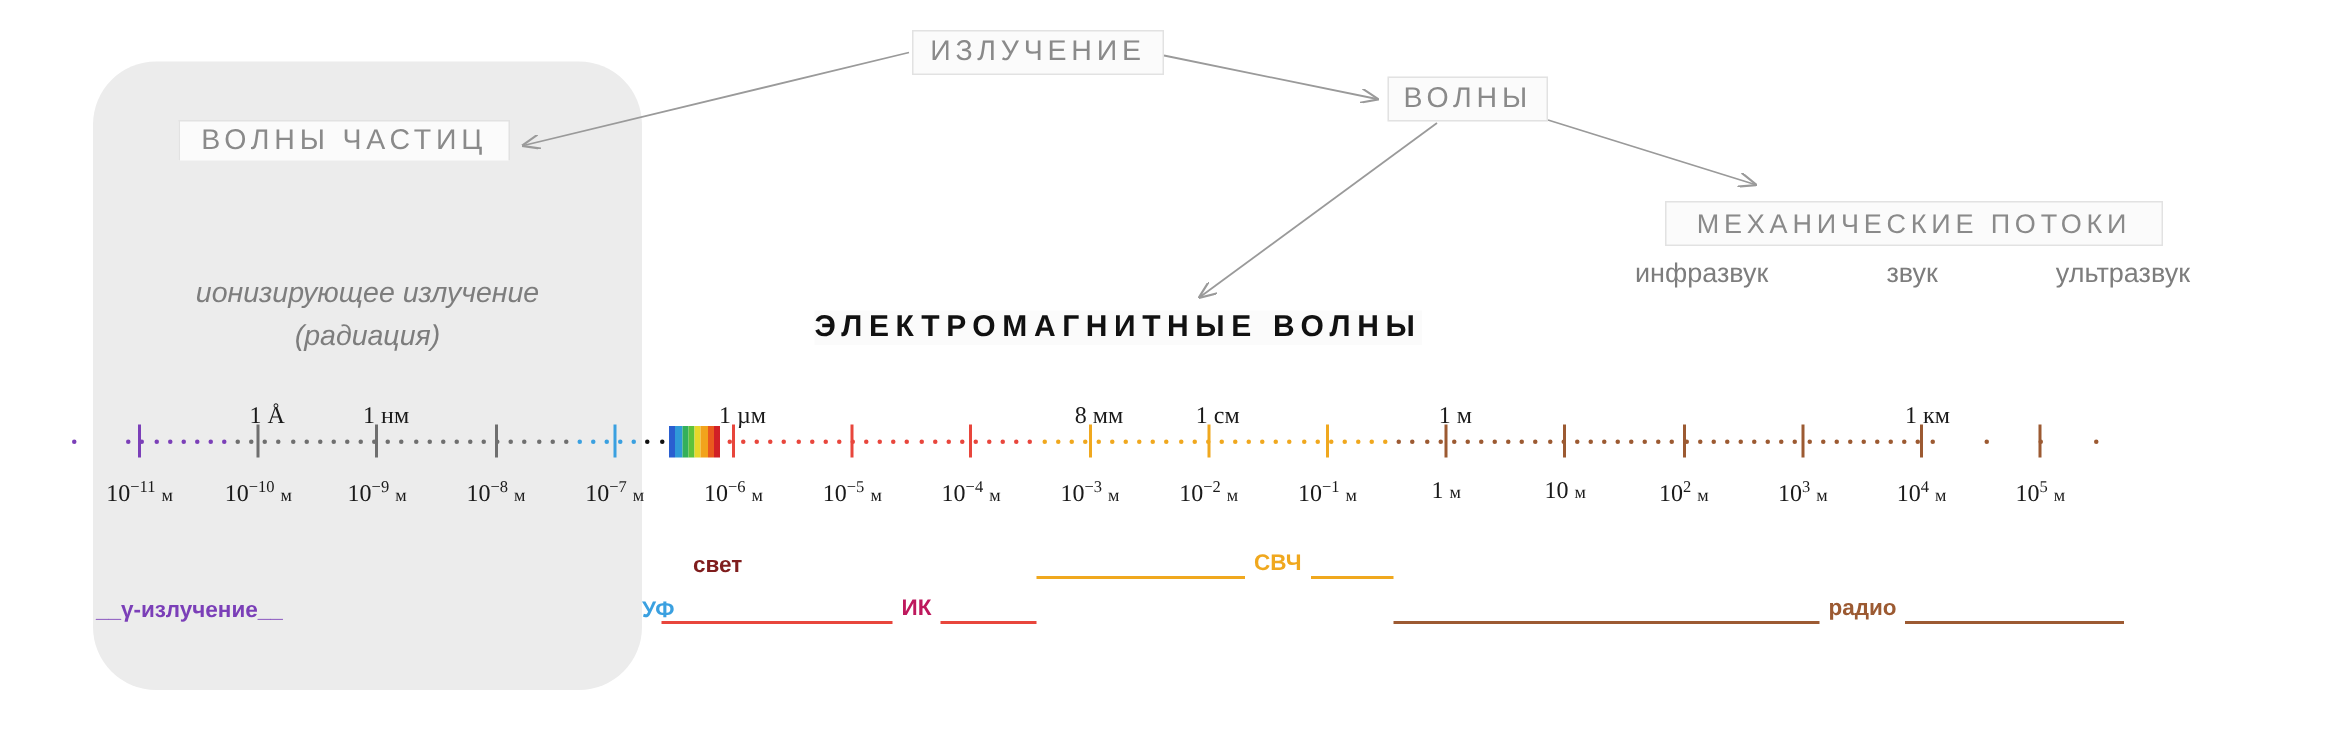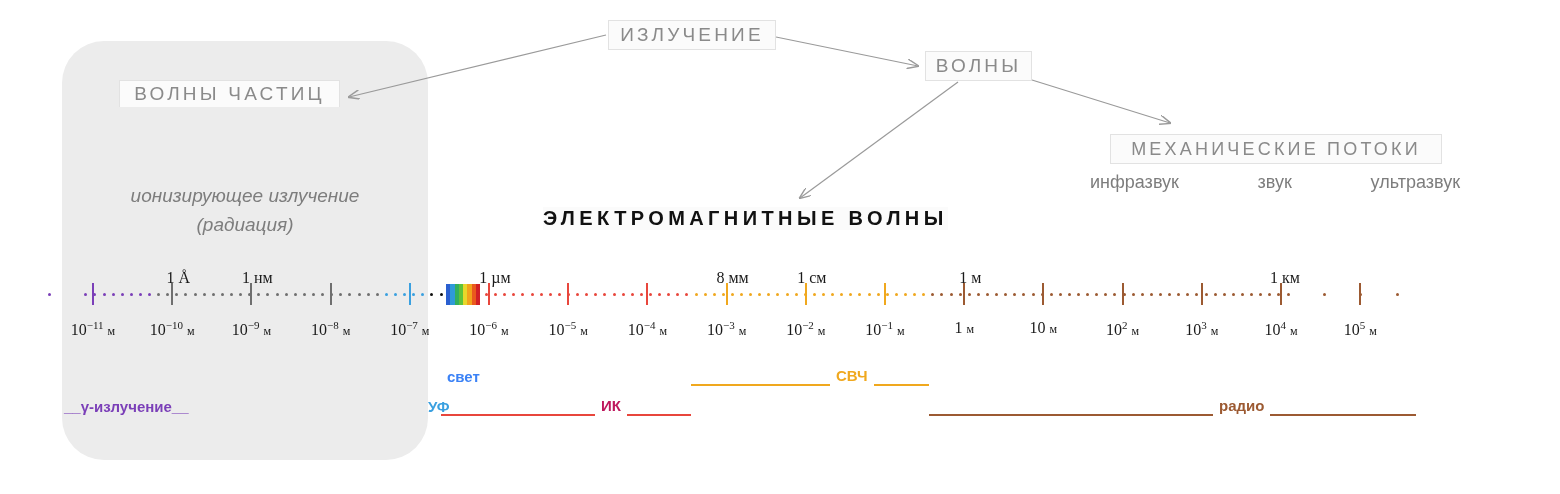--- a/index.html
+++ b/index.html
@@ -82,21 +82,21 @@
     display:flex;
   }
   #visible i{flex:1 1 auto;display:block;height:100%;}
 
   
   .band{position:absolute;white-space:nowrap;font-size:15px;font-weight:bold;}
   .rule{position:absolute;height:2px;}
 
   #lbl-gamma{left:64px;top:398px;color:#7b3fb8;}
   #lbl-xray{left:180px;top:368px;color:#6f6f6f;font-weight:normal;font-size:15px;}
-  #lbl-light{left:447px;top:368px;color:#3b82f6;}
+  #lbl-light{left:462px;top:368px;color:#7f1d1d;}
   #lbl-uv{left:428px;top:398px;color:#3aa0e0;}
   #lbl-ik{left:601px;top:397px;color:#be185d;}
   #lbl-svch{left:836px;top:367px;color:#f0a81e;}
   #lbl-radio{left:1219px;top:397px;color:#9c5a32;}
 </style>
 </head>
 <body>
 
 <div id="stage">
 

